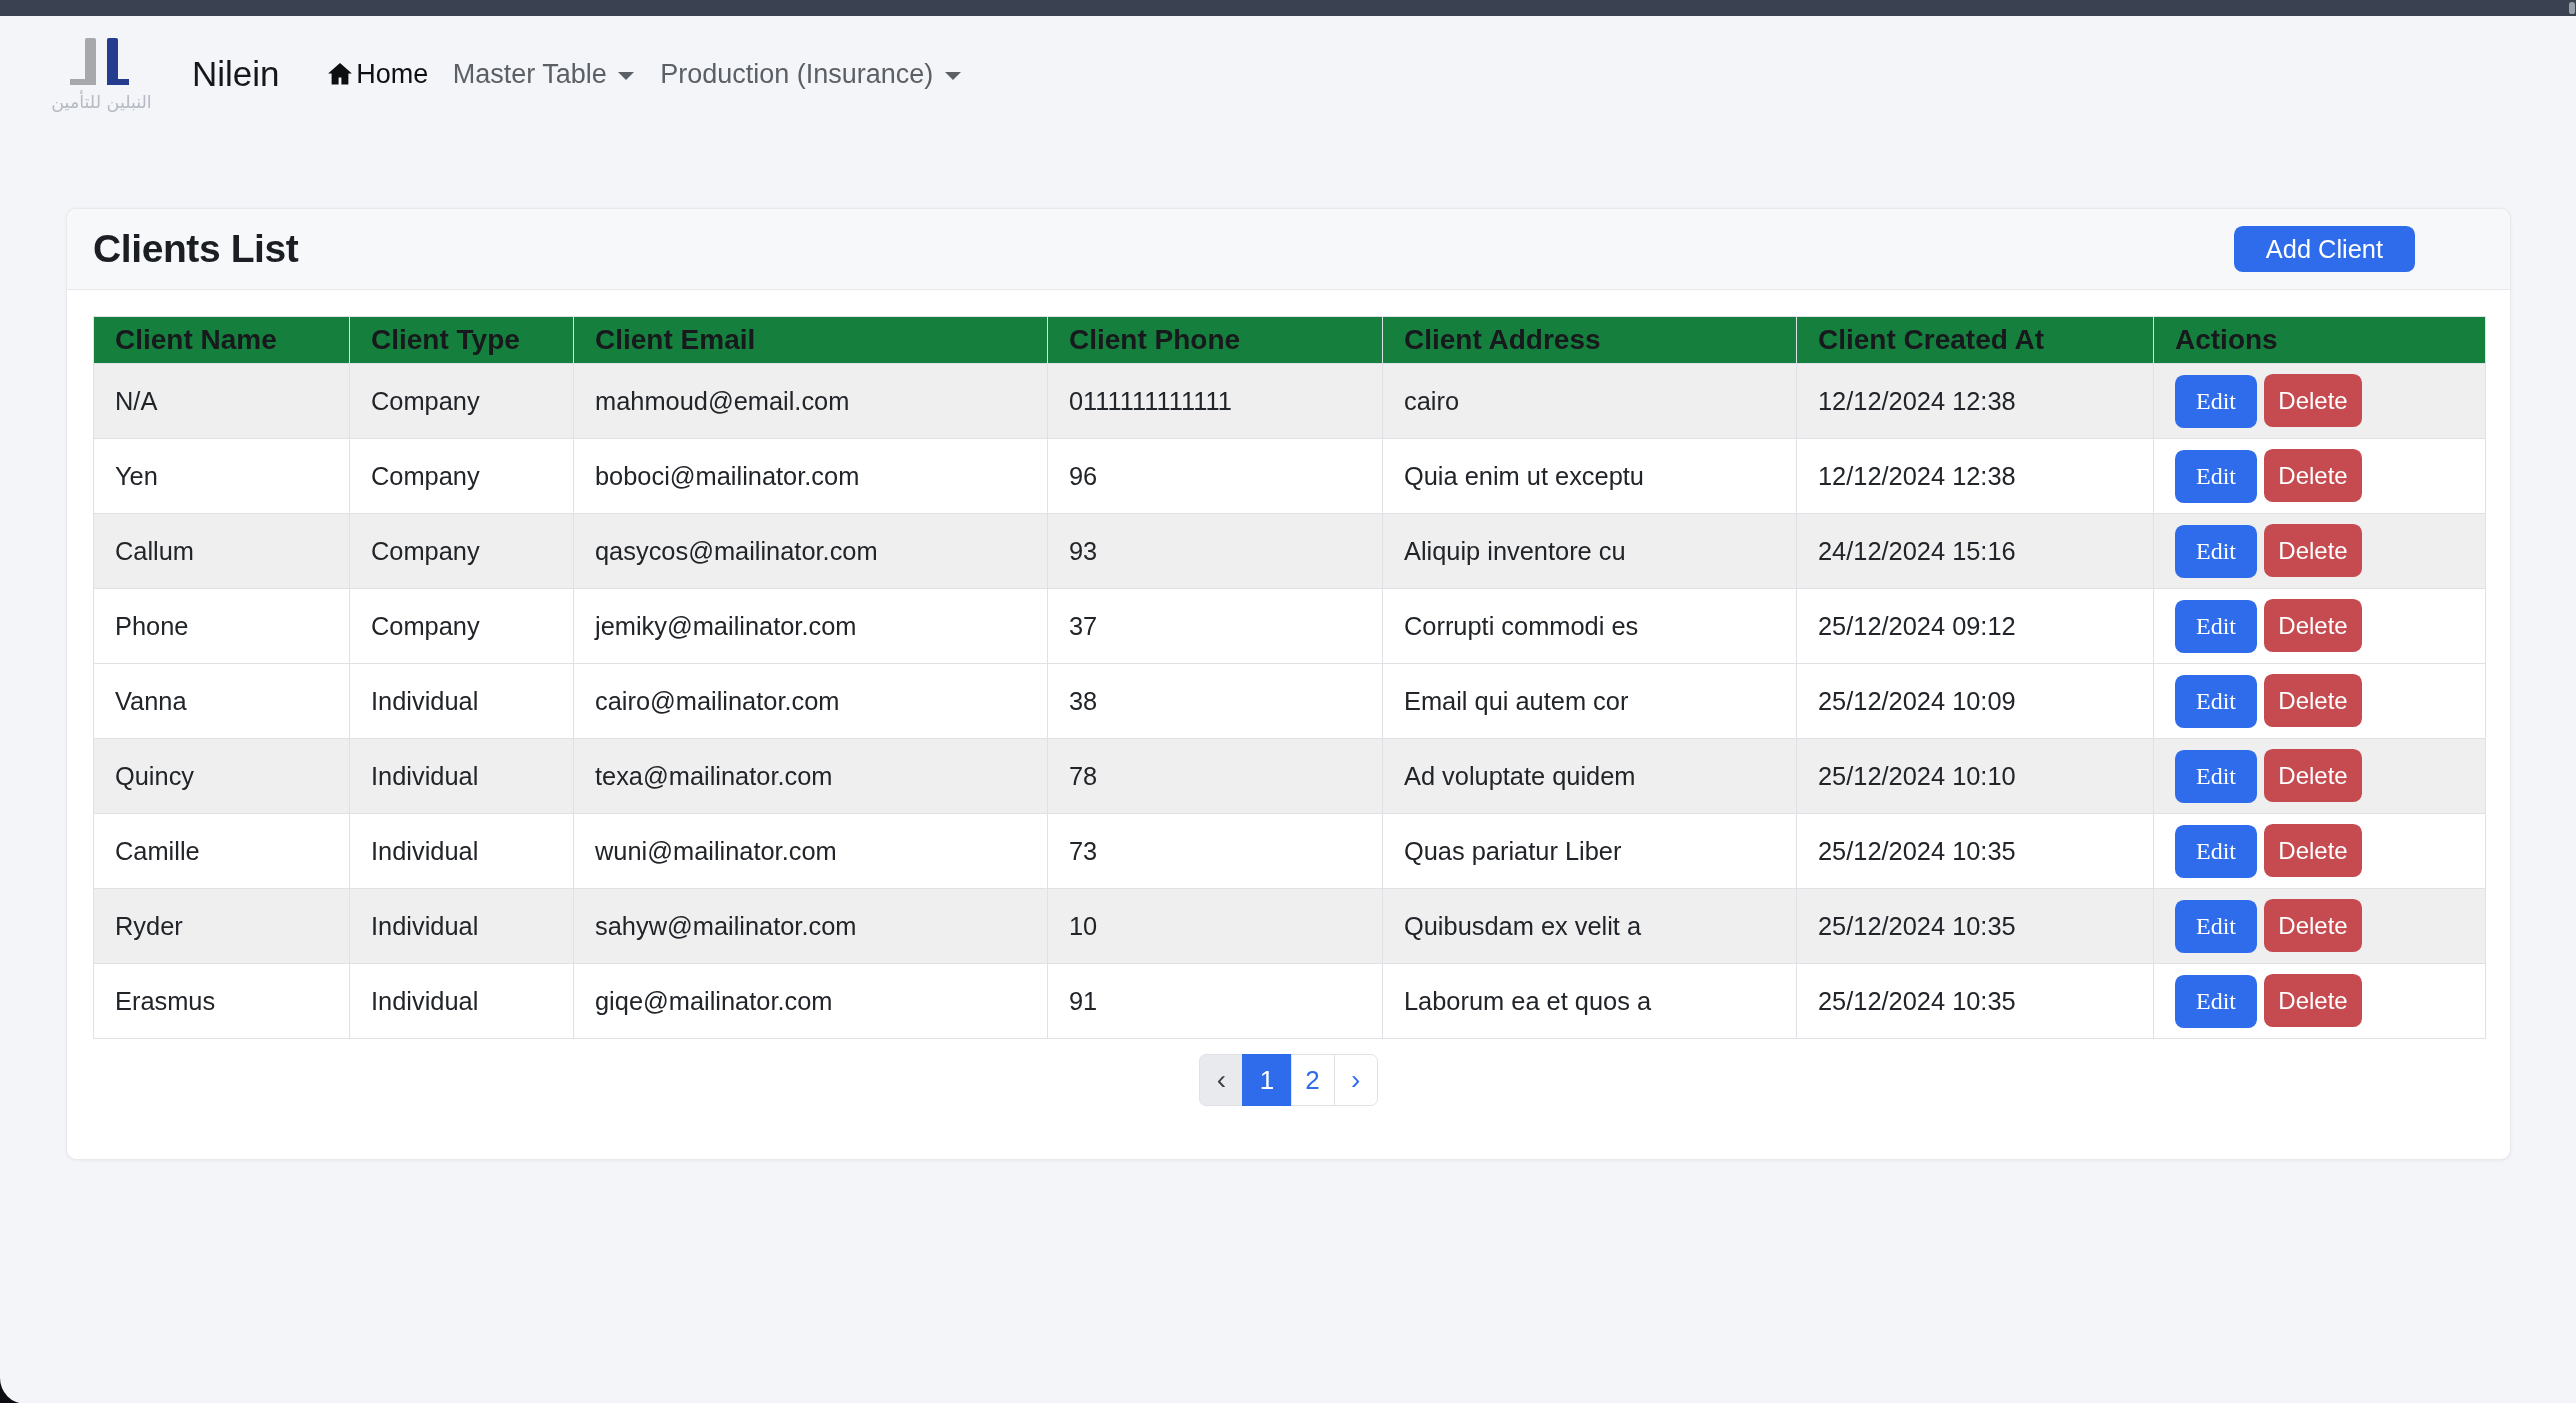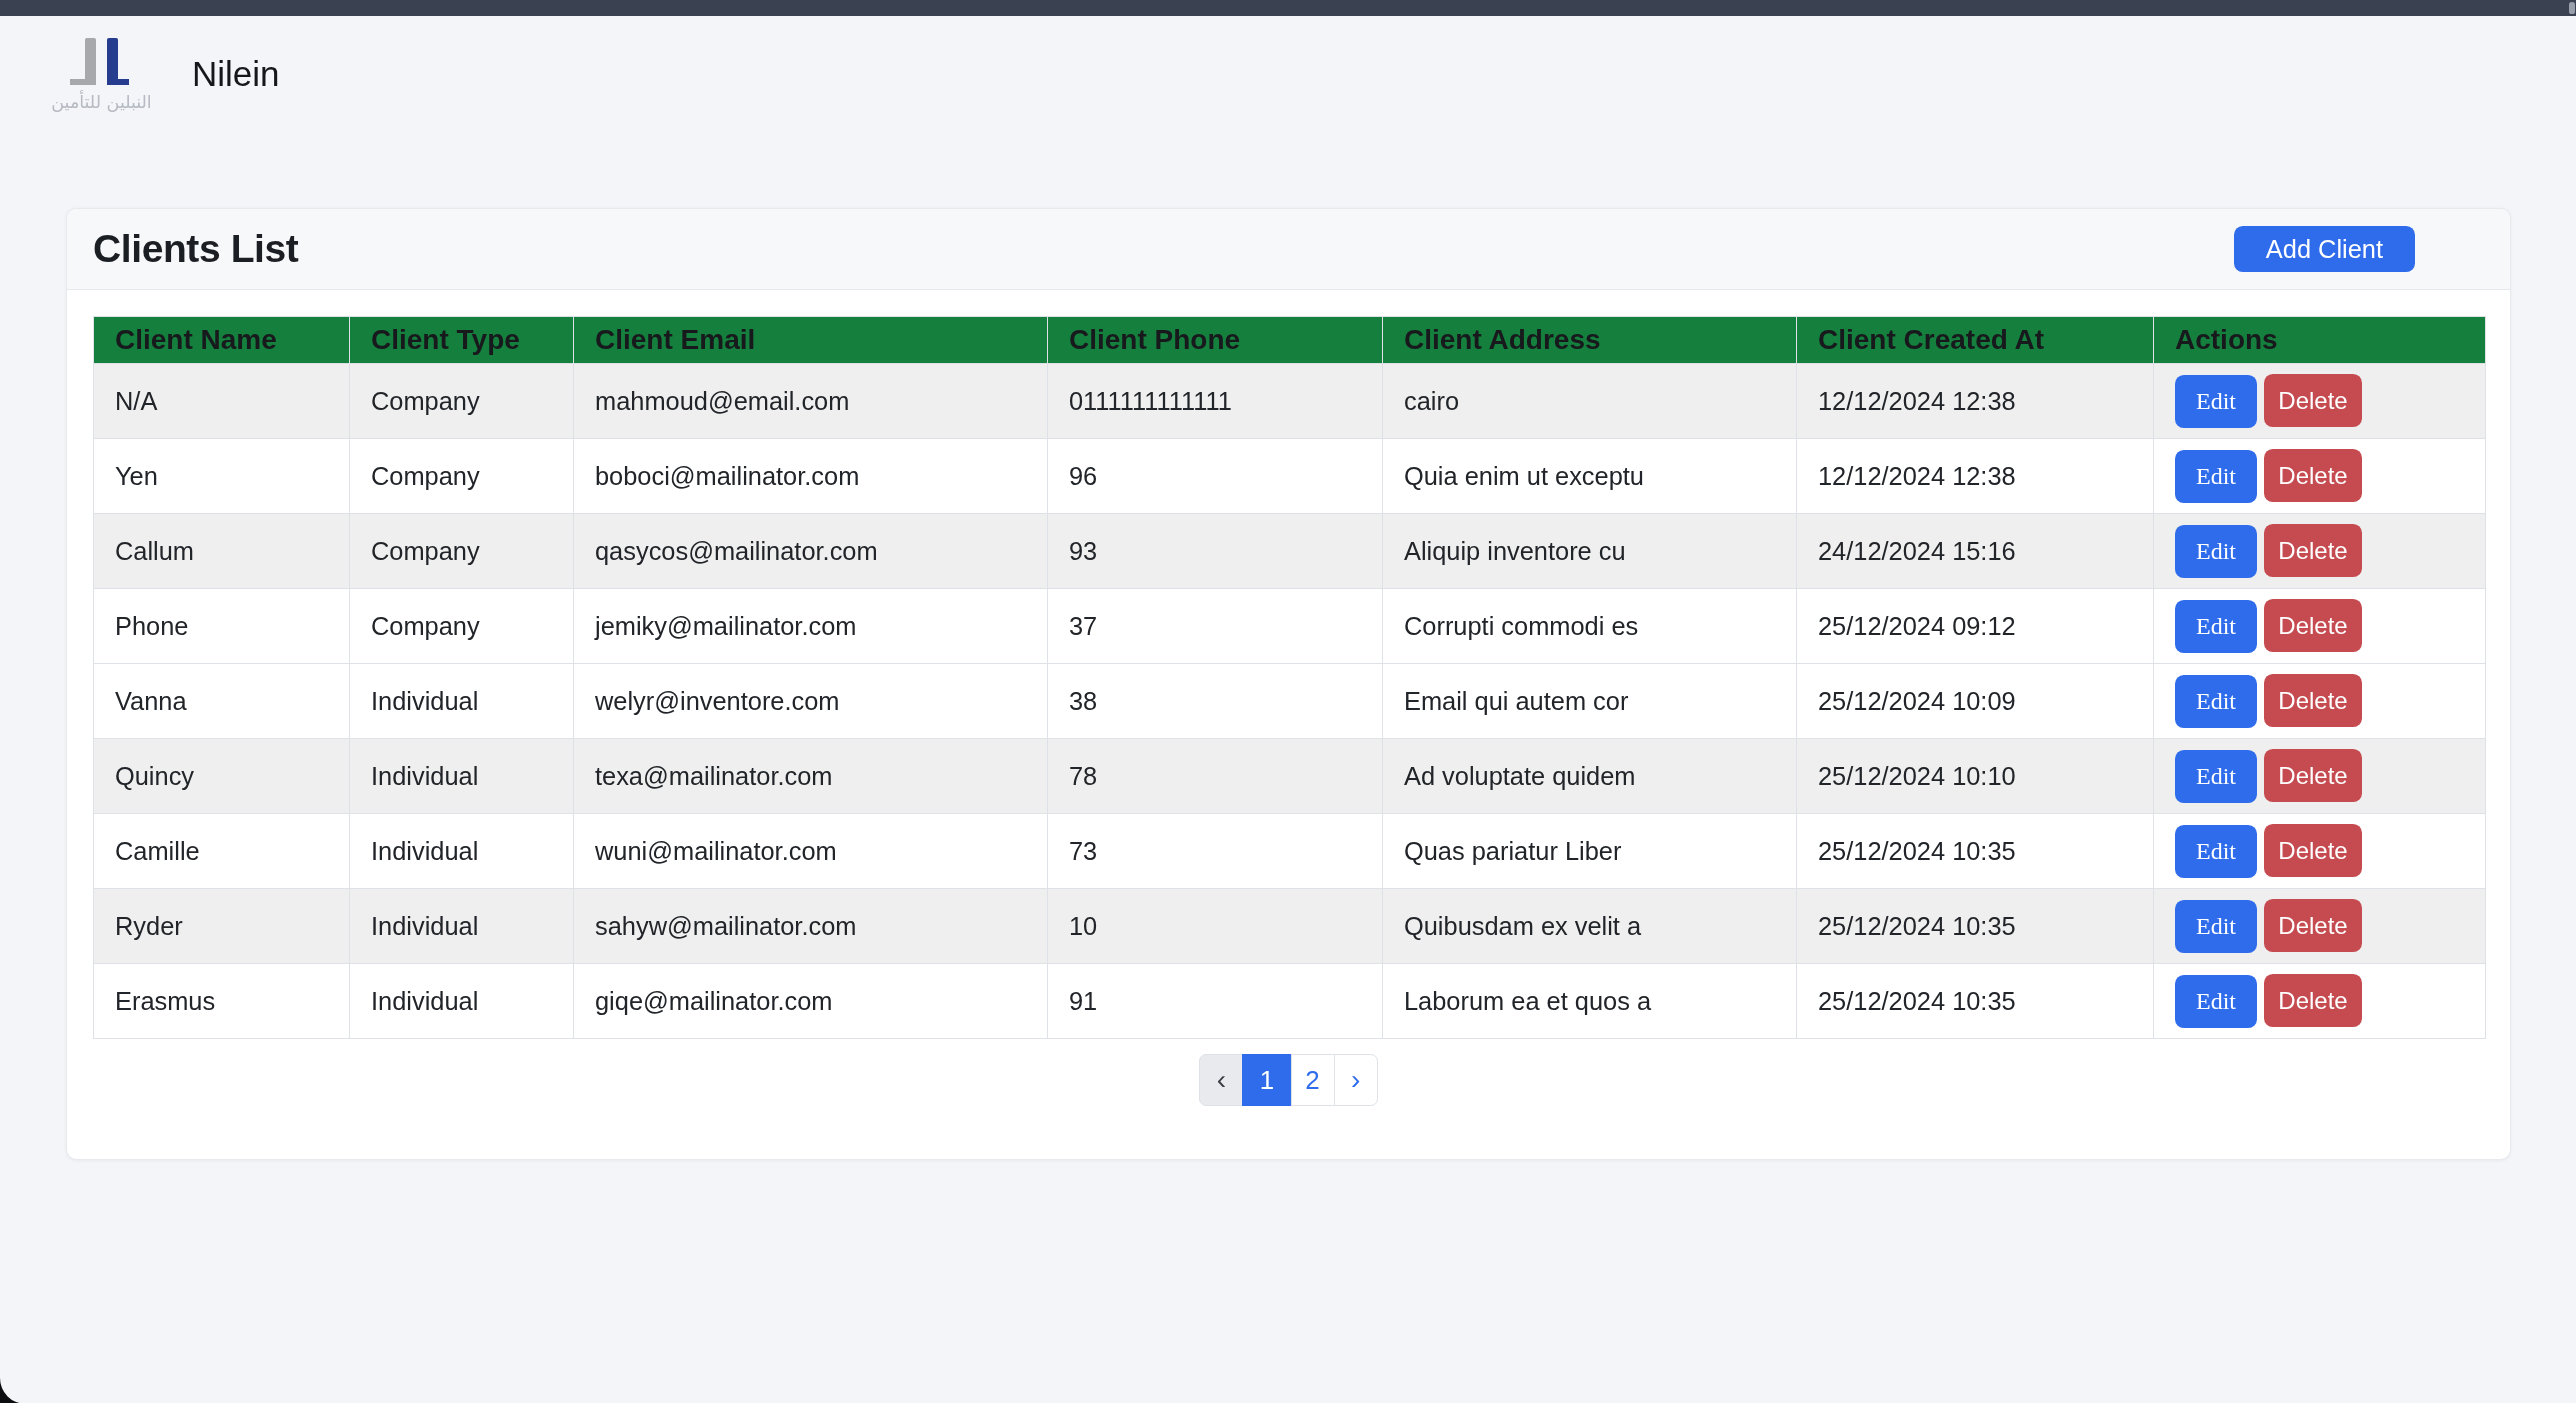--- a/index.html
+++ b/index.html
@@ -84,20 +84,36 @@
 
   <div class="navbar">
     <div class="logo">
       <div class="logo-mark">
         <div class="lg-gray"></div>
         <div class="lg-blue"></div>
       </div>
       <div class="logo-caption">النبلين للتأمين</div>
     </div>
     <div class="brand">Nilein</div>
+    <div class="nav-links">
+      <div class="nav-link nav-home">
+        <svg class="home-icon" viewBox="0 0 24 24" fill="#0e0f11">
+            <path d="M12 2.5 1.8 11.6h3v9.4h6v-6h2.4v6h6v-9.4h3z"></path>
+          </svg>
+        <span>Home</span>
+      </div>
+      <div class="nav-link nav-muted">
+        <span>Master Table</span>
+        <span class="caret"></span>
+      </div>
+      <div class="nav-link nav-muted">
+        <span>Production (Insurance)</span>
+        <span class="caret"></span>
+      </div>
+    </div>
   </div>
 
   <div class="card">
     <div class="card-header">
       <div class="card-title">Clients List</div>
       <button class="btn-add">Add Client</button>
     </div>
     <div class="card-body">
       <table>
         <colgroup>
@@ -153,21 +169,21 @@
               <td>Company</td>
               <td>jemiky@mailinator.com</td>
               <td>37</td>
               <td>Corrupti commodi es</td>
               <td>25/12/2024 09:12</td>
               <td><button class="btn-edit">Edit</button><button class="btn-del">Delete</button></td>
             </tr>
             <tr>
               <td>Vanna</td>
               <td>Individual</td>
-              <td>welyr@inventore.com</td>
+              <td>cairo@mailinator.com</td>
               <td>38</td>
               <td>Email qui autem cor</td>
               <td>25/12/2024 10:09</td>
               <td><button class="btn-edit">Edit</button><button class="btn-del">Delete</button></td>
             </tr>
             <tr class="striped">
               <td>Quincy</td>
               <td>Individual</td>
               <td>texa@mailinator.com</td>
               <td>78</td>

